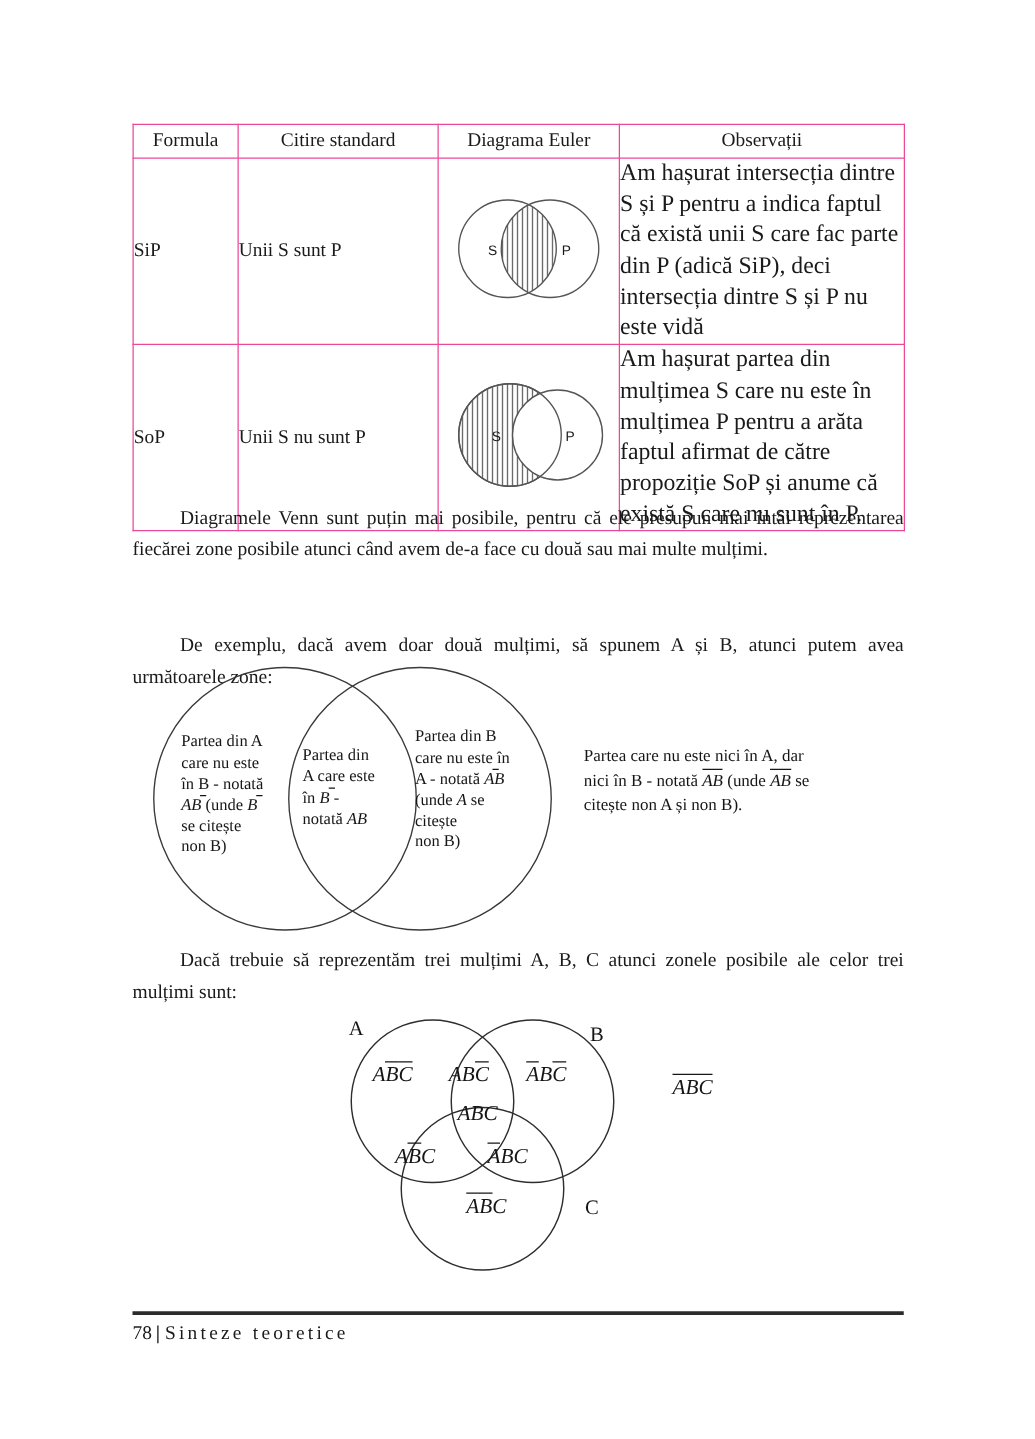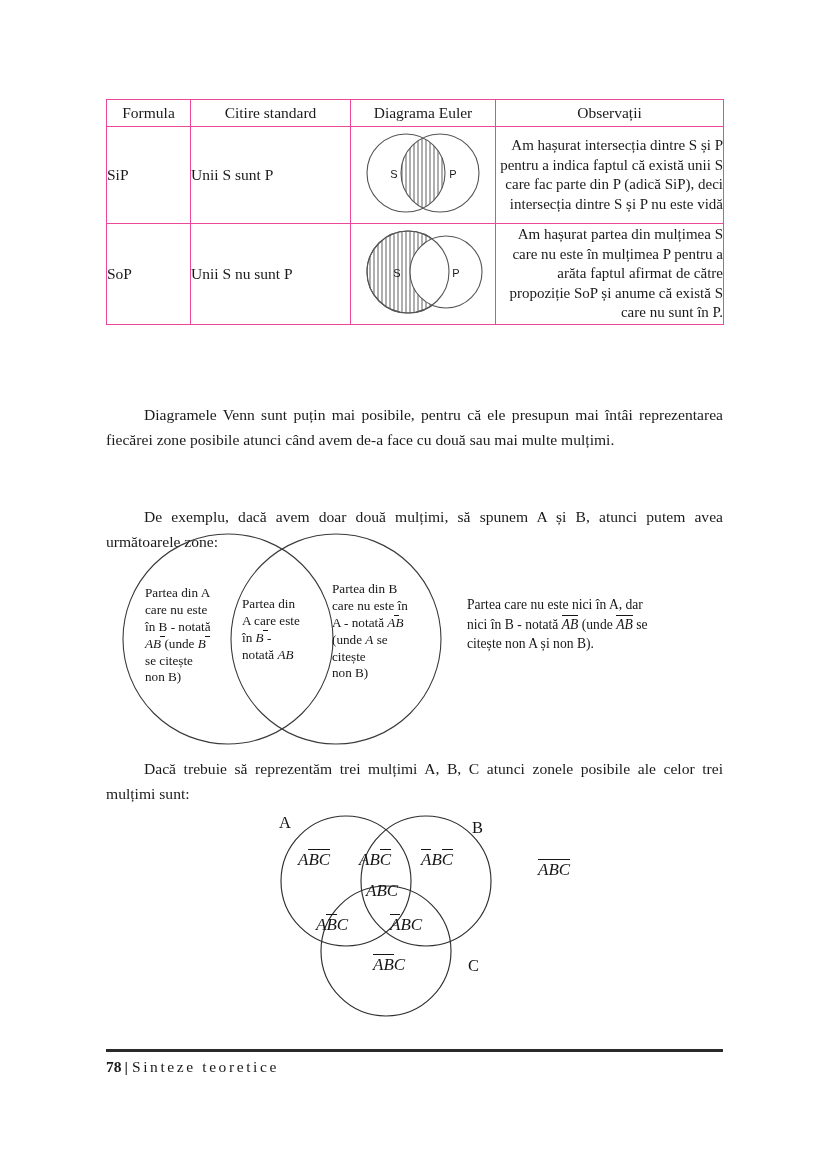--- a/index.html
+++ b/index.html
@@ -56,24 +56,23 @@
   .cell-citire {
     padding-left: 10px;
     font-size: 15.5px;
   }
   .cell-diagram {
     text-align: center;
     padding: 6px 0;
   }
   .cell-obs {
     padding: 4px 6px 4px 7px;
-    font-size: 15px;
+    font-size: 19px;
     line-height: 1.30;
     vertical-align: top;
-    text-align: right;
   }
 
   
   .para {
     position: absolute;
     left: 106px;
     width: 617px;
     font-size: 15.6px;
     line-height: 1.62;
     text-align: justify;
@@ -184,21 +183,21 @@
     width: 617px;
     height: 3px;
     background: #2b2b2b;
   }
   #footer {
     position: absolute;
     left: 106px;
     top: 1058px;
     font-size: 15.5px;
   }
-  #footer .pg { font-weight: bold; text-align: right; }
+  #footer .pg { font-weight: normal; text-align: right; }
   #footer .sep { font-weight: bold; padding: 0 4px 0 3px; }
   #footer .ttl { letter-spacing: 2.6px; }
 </style>
 </head>
 <body>
 
 <div class="page">
 
   <table class="euler-table">
     <colgroup>

